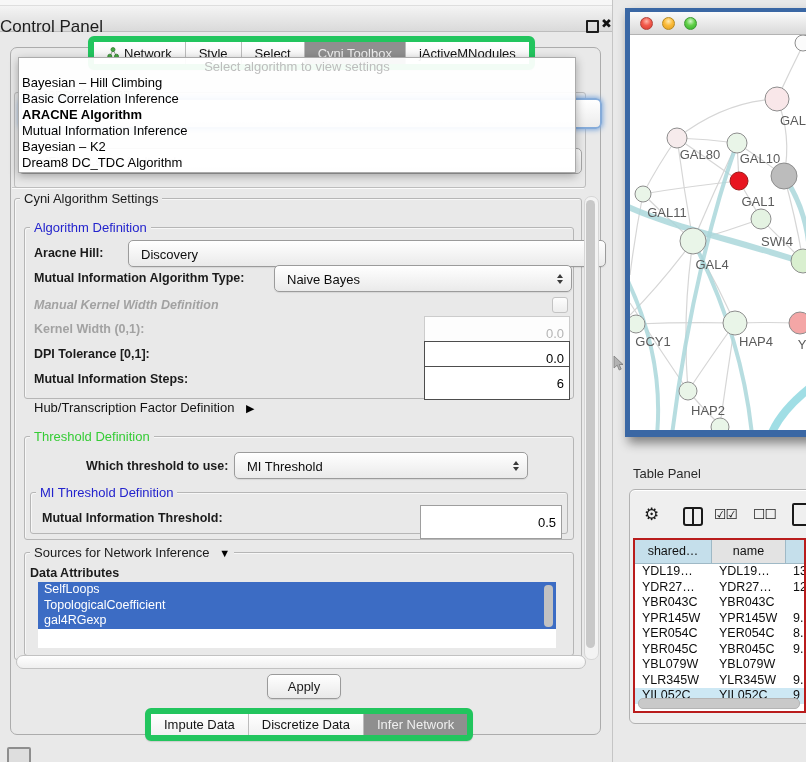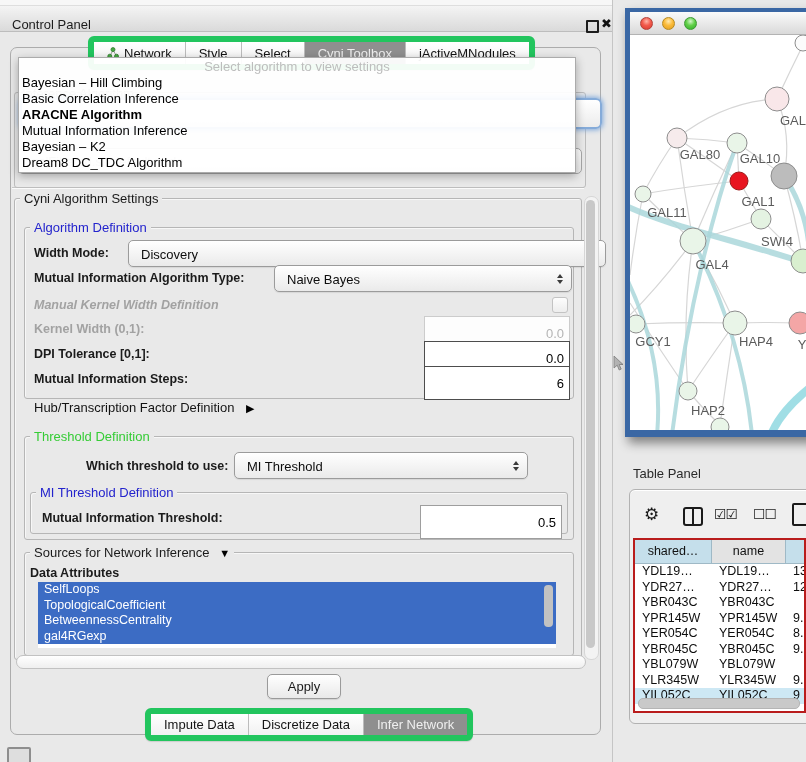--- a/index.html
+++ b/index.html
@@ -4,21 +4,21 @@
 <style>
   html,body{margin:0;padding:0;background:#d4d4d4;}
   #root{position:relative;width:806px;height:762px;overflow:hidden;background:#e9e9e9;
         font-family:"Liberation Sans","DejaVu Sans",sans-serif;color:#1a1a1a;}
   .abs{position:absolute;}
 
   
   .top-strip{left:0;top:0;width:612px;height:5px;background:#f7f7f7;border-bottom:1px solid #dedede;}
   .cp-header{left:0;top:6px;width:612px;height:25px;background:linear-gradient(#f4f4f4,#dadada);
              border-bottom:1px solid #bdbdbd;}
-  .cp-title{left:12px;top:11px;font-size:13px;color:#1c1c1c;}
+  .cp-title{left:0;top:11px;font-size:17px;color:#1c1c1c;}
   .float-icon{left:586px;top:14px;width:9px;height:9px;border:2px solid #1d1d1d;border-radius:1px;}
   .close-icon{left:601px;top:10px;font-size:13px;font-weight:bold;color:#111;}
 
   .main-panel{left:10px;top:47px;width:589px;height:686px;border:1px solid #acacac;border-radius:7px;
               background:#e9e9e9;}
 
   
   .tabbar{display:flex;height:22px;border:6px solid #22c55e;border-radius:6px;overflow:hidden;
           background:#3b82f6;z-index:5;box-shadow:0 1px 1px rgba(0,0,0,.12);}
   .tab{display:flex;align-items:center;gap:5px;padding:0 13px;font-size:13px;color:#141414;
@@ -171,21 +171,21 @@
         <div class="algo-item">Dream8 DC_TDC Algorithm</div>
       </div>
   </div>
 
   <div class="abs gbox" style="left:14px;top:198px;width:566px;height:460px;"></div>
   <span class="abs glabel" style="left:20px;top:191px;">Cyni Algorithm Settings</span>
 
   <div class="abs gbox" style="left:24px;top:227px;width:548px;height:170px;"></div>
   <span class="abs glabel blue" style="left:30px;top:220px;">Algorithm Definition</span>
 
-  <span class="abs blabel" style="left:34px;top:246px;">Width Mode:</span>
+  <span class="abs blabel" style="left:34px;top:246px;">Aracne Hill:</span>
   <div class="abs combo" style="left:128px;top:240px;width:442px;height:25px;padding-left:34px;">
     <span class="ctext">Discovery</span>
     <span class="spin">
         <i class="up"></i>
         <i class="dn"></i>
       </span>
   </div>
 
   <span class="abs blabel" style="left:34px;top:271px;">Mutual Information Algorithm Type:</span>
   <div class="abs combo" style="left:274px;top:265px;width:296px;height:25px;">
@@ -232,21 +232,20 @@
 
   <div class="abs gbox" style="left:24px;top:552px;width:548px;height:102px;"></div>
   <span class="abs glabel" style="left:30px;top:545px;">
     <span>Sources for Network Inference</span>
     <span class="tri" style="margin-left:6px;">▼</span>
   </span>
   <span class="abs blabel" style="left:30px;top:566px;">Data Attributes</span>
   <div class="abs attr-list" style="left:38px;top:582px;width:518px;height:66px;">
       <div class="attr-item">SelfLoops</div>
       <div class="attr-item">TopologicalCoefficient</div>
-      <div class="attr-item">BetweennessCentrality</div>
       <div class="attr-item">gal4RGexp</div>
     </div>
   <div class="abs list-vscroll" style="left:544px;top:585px;width:9px;height:42px;"></div>
 
   <div class="abs vscroll-track" style="left:584px;top:196px;width:13px;height:462px;">
     <div class="vscroll-thumb"></div>
   </div>
   <div class="abs hscroll" style="left:16px;top:655px;width:568px;height:12px;"></div>
 
   <div class="abs apply-btn" style="left:267px;top:674px;">Apply</div>

